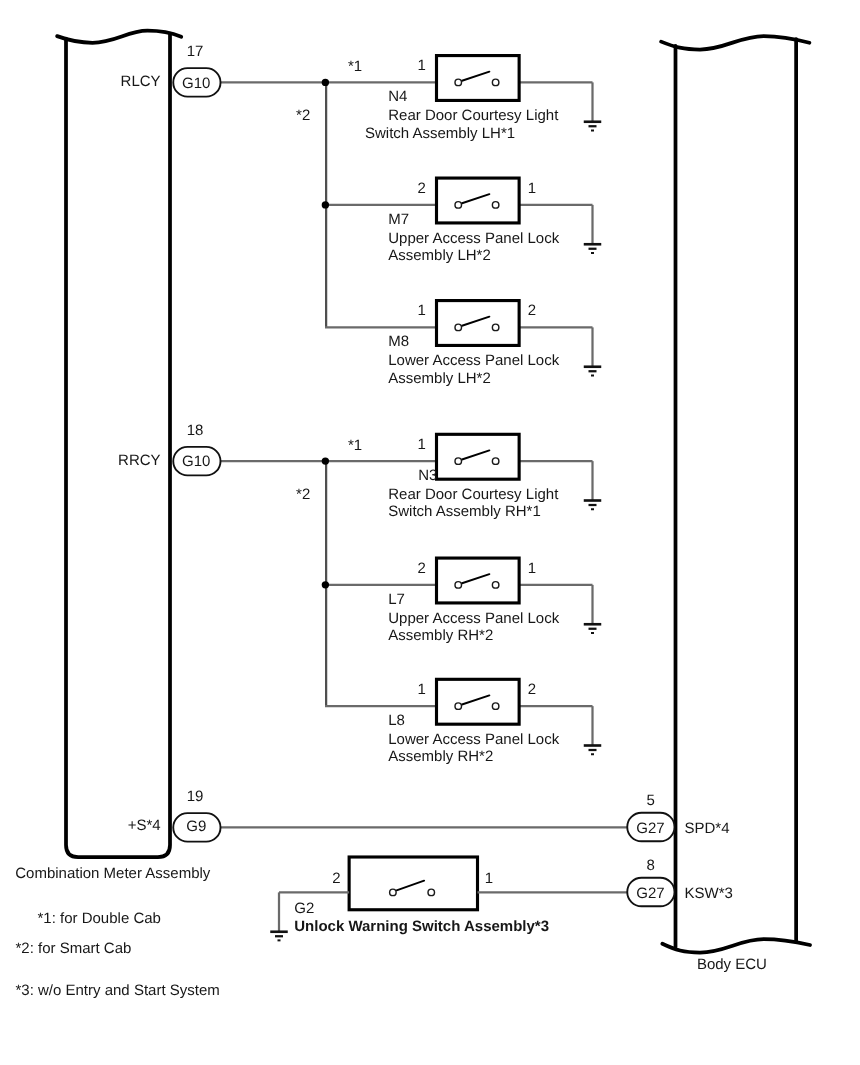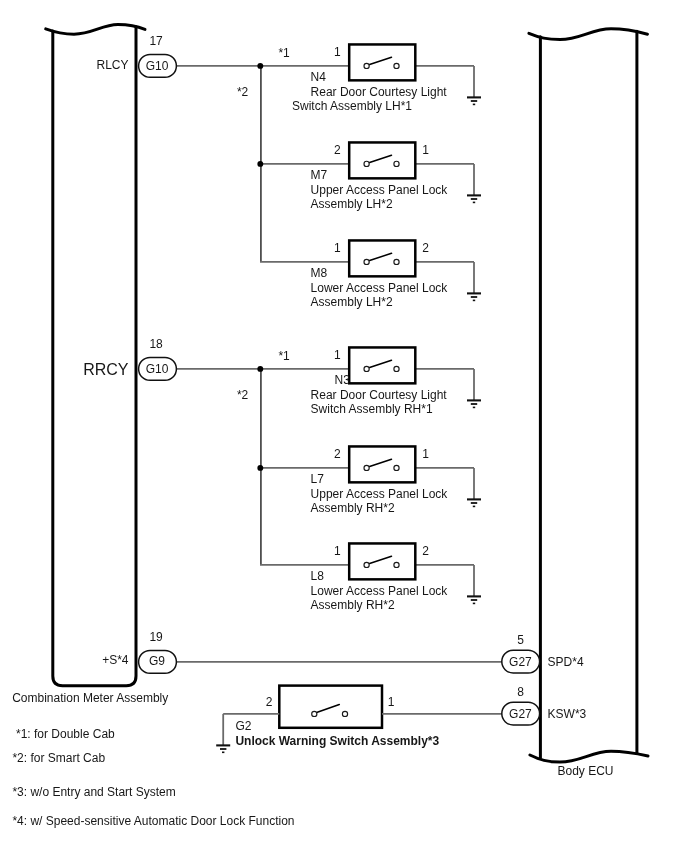--- a/index.html
+++ b/index.html
@@ -151,21 +151,21 @@
 <rect class="oval" x="138.6" y="54.5" width="37.8" height="22.8" rx="11.4"></rect>
 <rect class="oval" x="138.6" y="357.5" width="37.8" height="22.8" rx="11.4"></rect>
 <rect class="oval" x="138.6" y="650.5" width="37.8" height="22.8" rx="11.4"></rect>
 <rect class="oval" x="501.8" y="650.2" width="37.8" height="22.8" rx="11.4"></rect>
 <rect class="oval" x="501.8" y="702.2" width="37.8" height="22.8" rx="11.4"></rect>
 </g>
 </svg>
 <div class="t" style="right:559.5px;top:58.5px;font-size:12px;">RLCY</div>
 <div class="t" style="left:149.4px;top:35px;font-size:12px;">17</div>
 <div class="t" style="left:157px;top:59.5px;font-size:12px;transform:translateX(-50%);">G10</div>
-<div class="t" style="right:559.5px;top:361.5px;font-size:16px;">RRCY</div>
+<div class="t" style="right:559.5px;top:361.5px;font-size:12px;">RRCY</div>
 <div class="t" style="left:149.4px;top:338px;font-size:12px;">18</div>
 <div class="t" style="left:157px;top:362.5px;font-size:12px;transform:translateX(-50%);">G10</div>
 <div class="t" style="right:559.5px;top:654px;font-size:12px;">+S*4</div>
 <div class="t" style="left:149.4px;top:630.5px;font-size:12px;">19</div>
 <div class="t" style="left:157px;top:655px;font-size:12px;transform:translateX(-50%);">G9</div>
 <div class="t" style="left:547.6px;top:656px;font-size:12px;">SPD*4</div>
 <div class="t" style="left:517.2px;top:633.5px;font-size:12px;">5</div>
 <div class="t" style="left:520.4px;top:656px;font-size:12px;transform:translateX(-50%);">G27</div>
 <div class="t" style="left:547.6px;top:708px;font-size:12px;">KSW*3</div>
 <div class="t" style="left:517.2px;top:685.5px;font-size:12px;">8</div>
@@ -203,17 +203,16 @@
 <div class="t" style="left:310.6px;top:585.1px;">Lower Access Panel Lock</div>
 <div class="t" style="left:310.6px;top:599.4px;">Assembly RH*2</div>
 <div class="t" style="right:347.4px;top:544.9px;text-align:right;">1</div>
 <div class="t" style="left:422.3px;top:544.9px;">2</div>
 <div class="t" style="left:235.4px;top:720.2px;">G2</div>
 <div class="t" style="left:235.4px;top:734.9px;font-weight:bold;">Unlock Warning Switch Assembly*3</div>
 <div class="t" style="left:265.8px;top:695.9px;">2</div>
 <div class="t" style="left:387.8px;top:695.9px;">1</div>
 <div class="t" style="left:12.2px;top:691.8px;">Combination Meter Assembly</div>
 <div class="t" style="left:557.5px;top:765px;">Body ECU</div>
-<div class="t" style="left:16px;top:727.5px;">*1: for Double Cab</div>
+<div class="t" style="left:30px;top:727.5px;">*1: for Double Cab</div>
 <div class="t" style="left:12.4px;top:752px;">*2: for Smart Cab</div>
 <div class="t" style="left:12.4px;top:785.5px;">*3: w/o Entry and Start System</div>
-<div class="t" style="left:12.4px;top:814.5px;">*4: w/ Speed-sensitive Automatic Door Lock Function</div>
 </div>
 
 </body></html>

